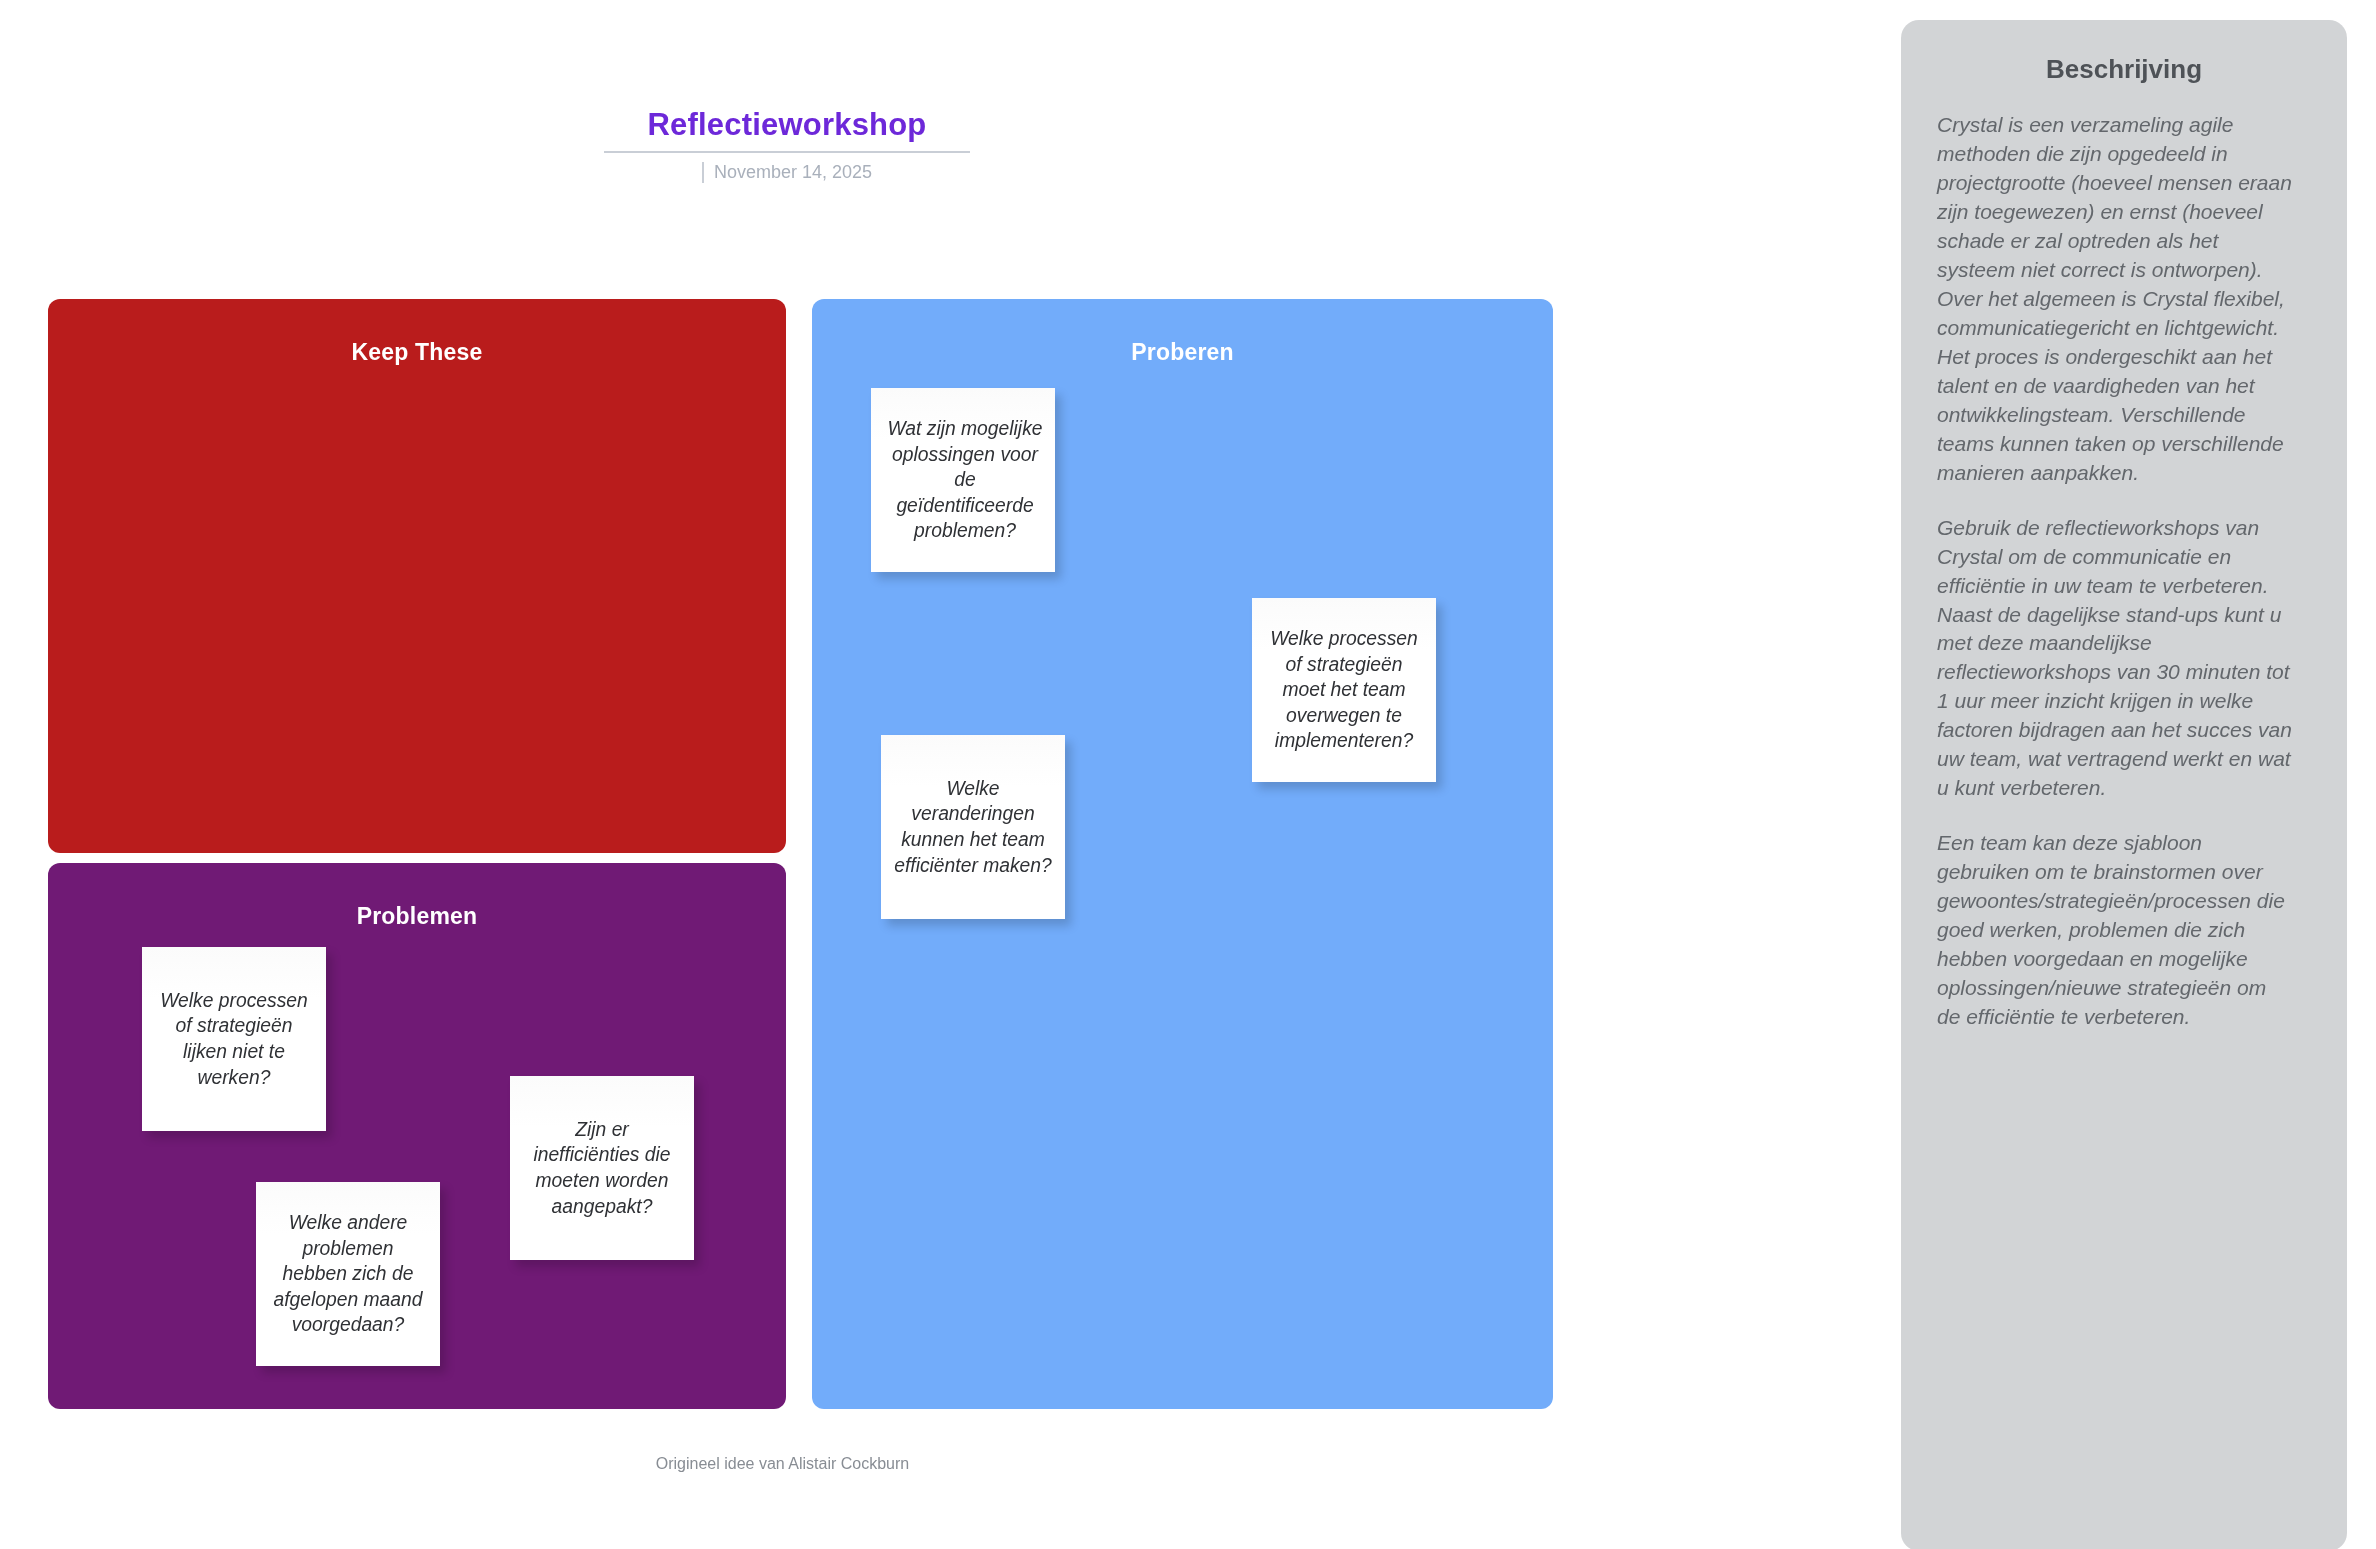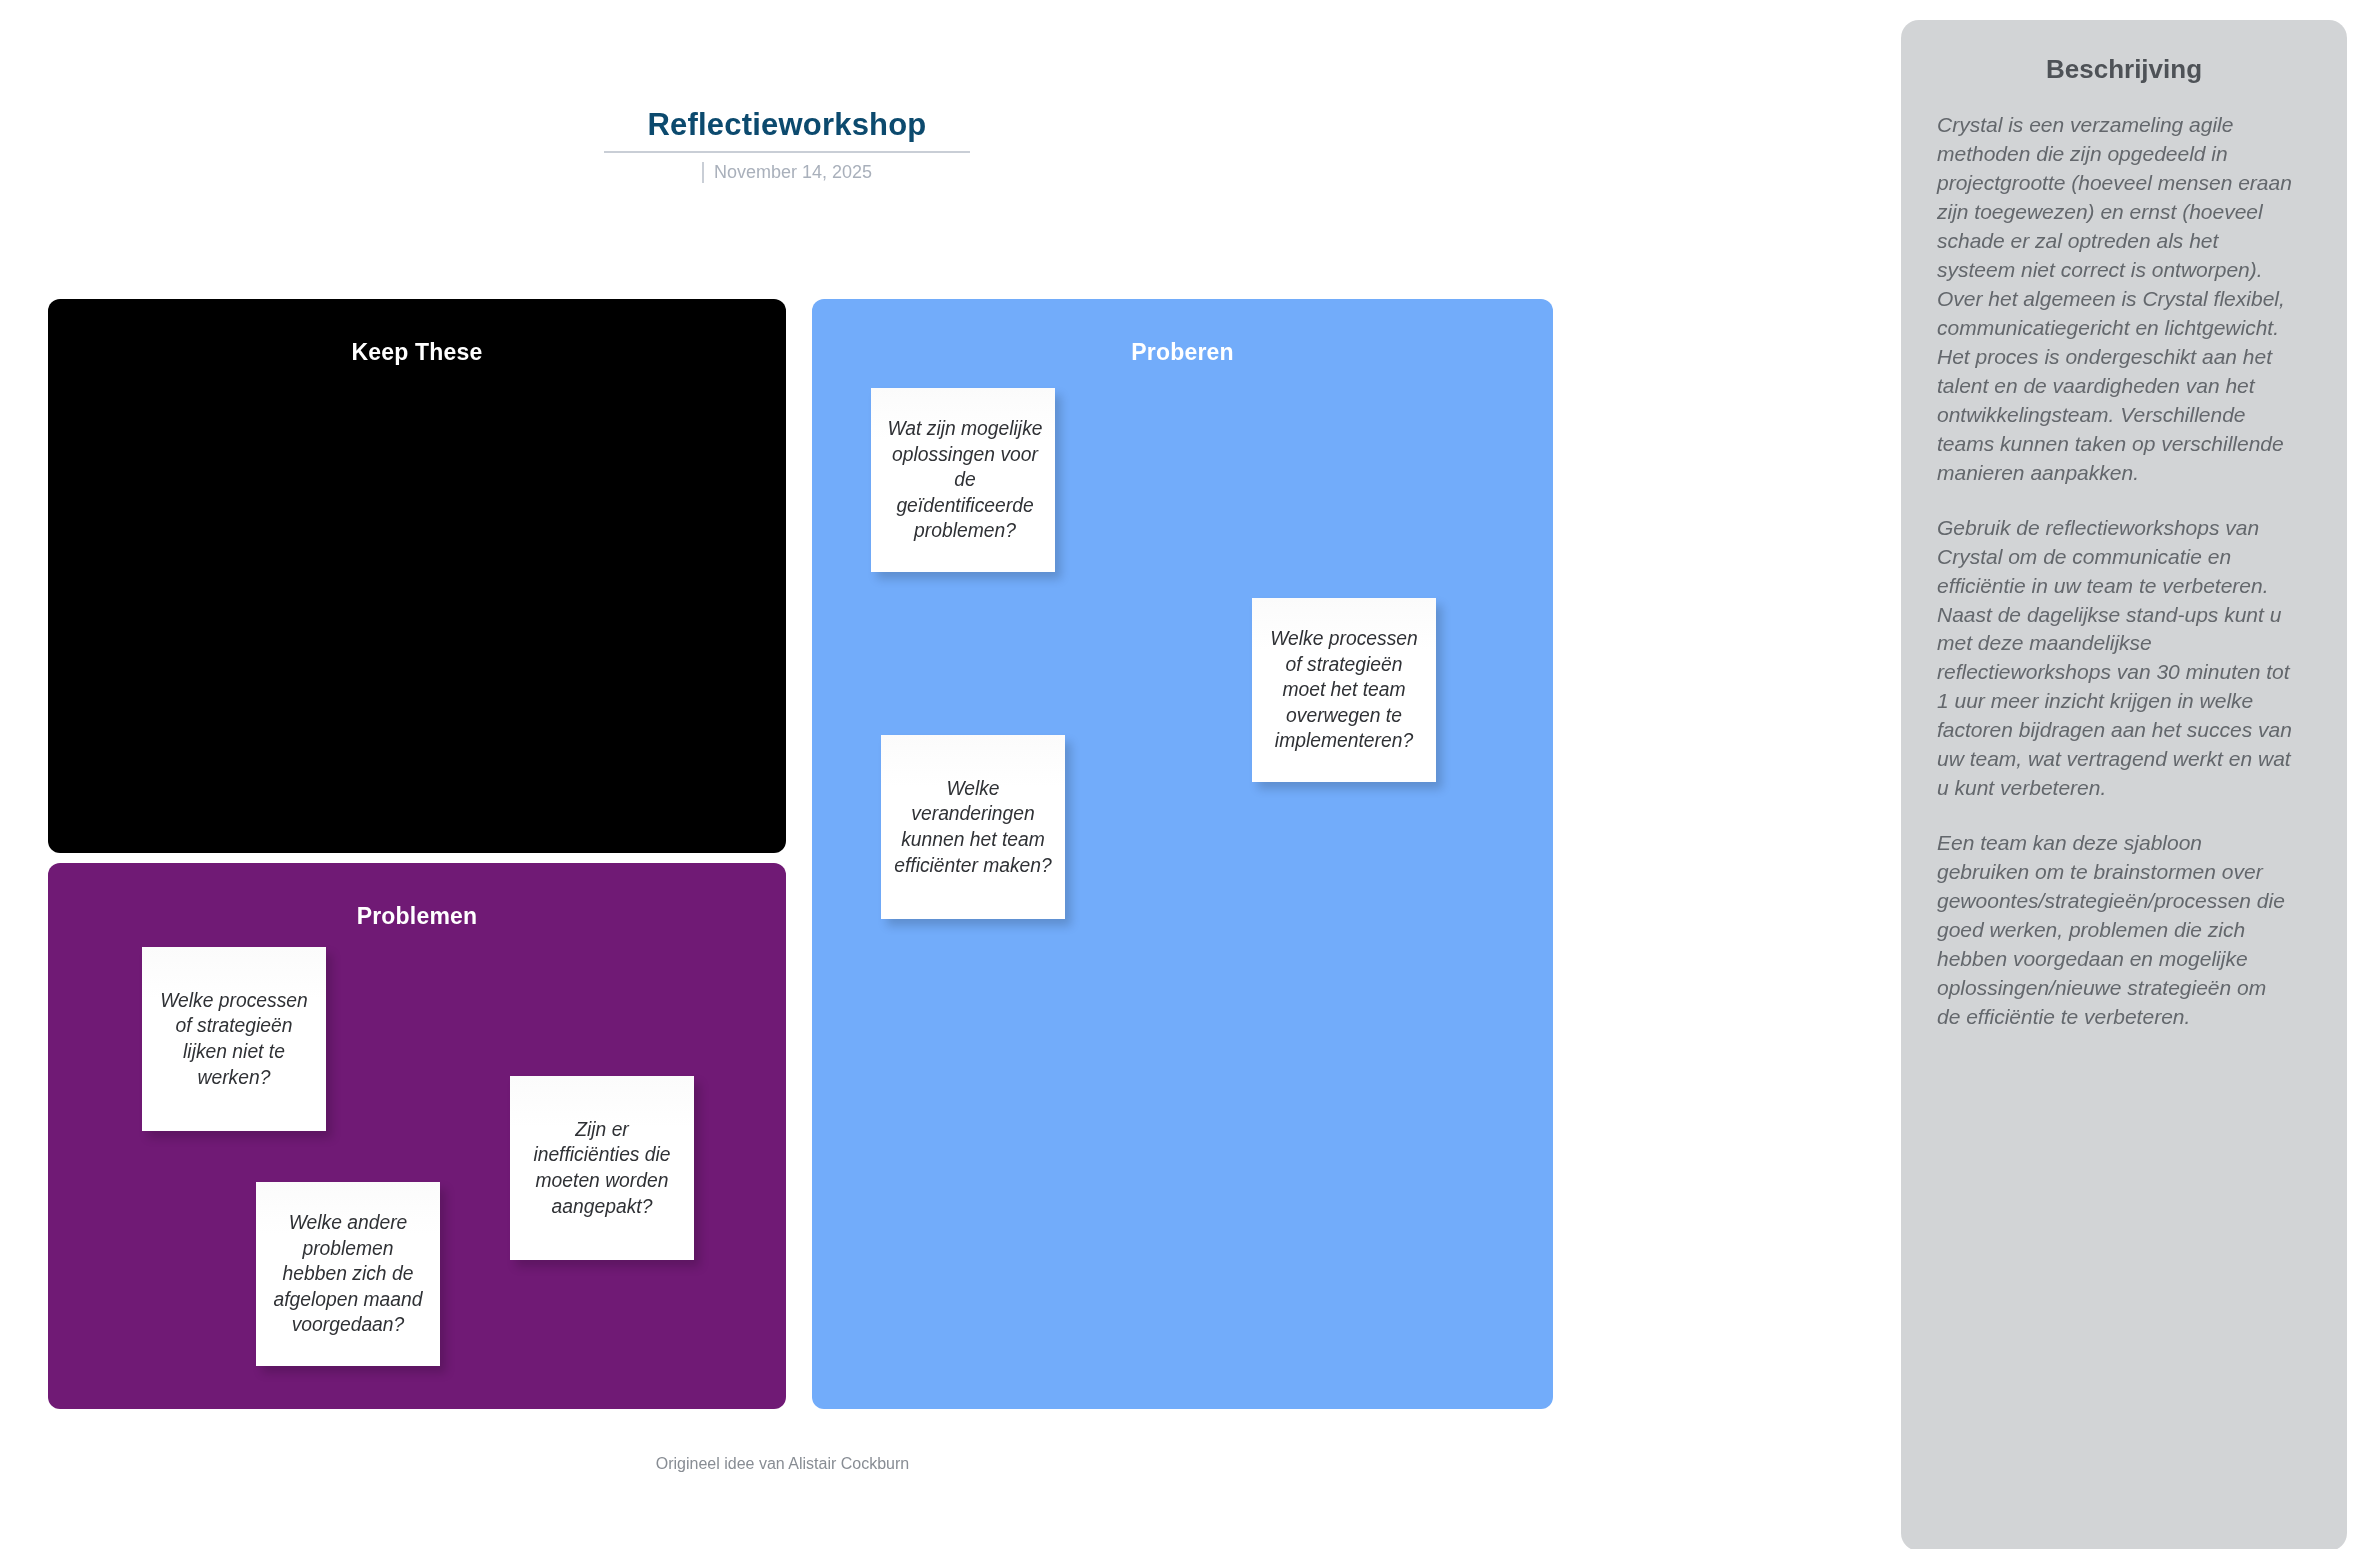--- a/index.html
+++ b/index.html
@@ -147,28 +147,28 @@
     color: #63676c;
     margin: 0 16px 26px 0;
     word-break: break-word;
   }
   .description-paragraph:last-child { margin-bottom: 0; }
 </style>
 </head>
 <body>
 
 <div id="header">
-  <span id="board-title" style="color: #0c4a6e;">Reflectieworkshop</span>
+  <span id="board-title" style="color: #6d28d9;">Reflectieworkshop</span>
   <div id="board-date-row">
     <span id="date-divider"></span>
     <span id="board-date" style="color: rgb(169, 176, 187);">November 14, 2025</span>
   </div>
 </div>
 
-<div class="panel" id="panel-keep" style="background: #000000;">
+<div class="panel" id="panel-keep" style="background: #b91c1c;">
   <div class="panel-title">Keep These</div>
 </div>
 
 <div class="panel" id="panel-problems" style="background: #701a75;">
   <div class="panel-title">Problemen</div>
   <div class="note" style="left:94px; top:84px;">
     <span class="note-text">Welke processen of strategieën lijken niet te werken?</span>
   </div>
   <div class="note" style="left:462px; top:213px;">
     <span class="note-text">Zijn er inefficiënties die moeten worden aangepakt?</span>

